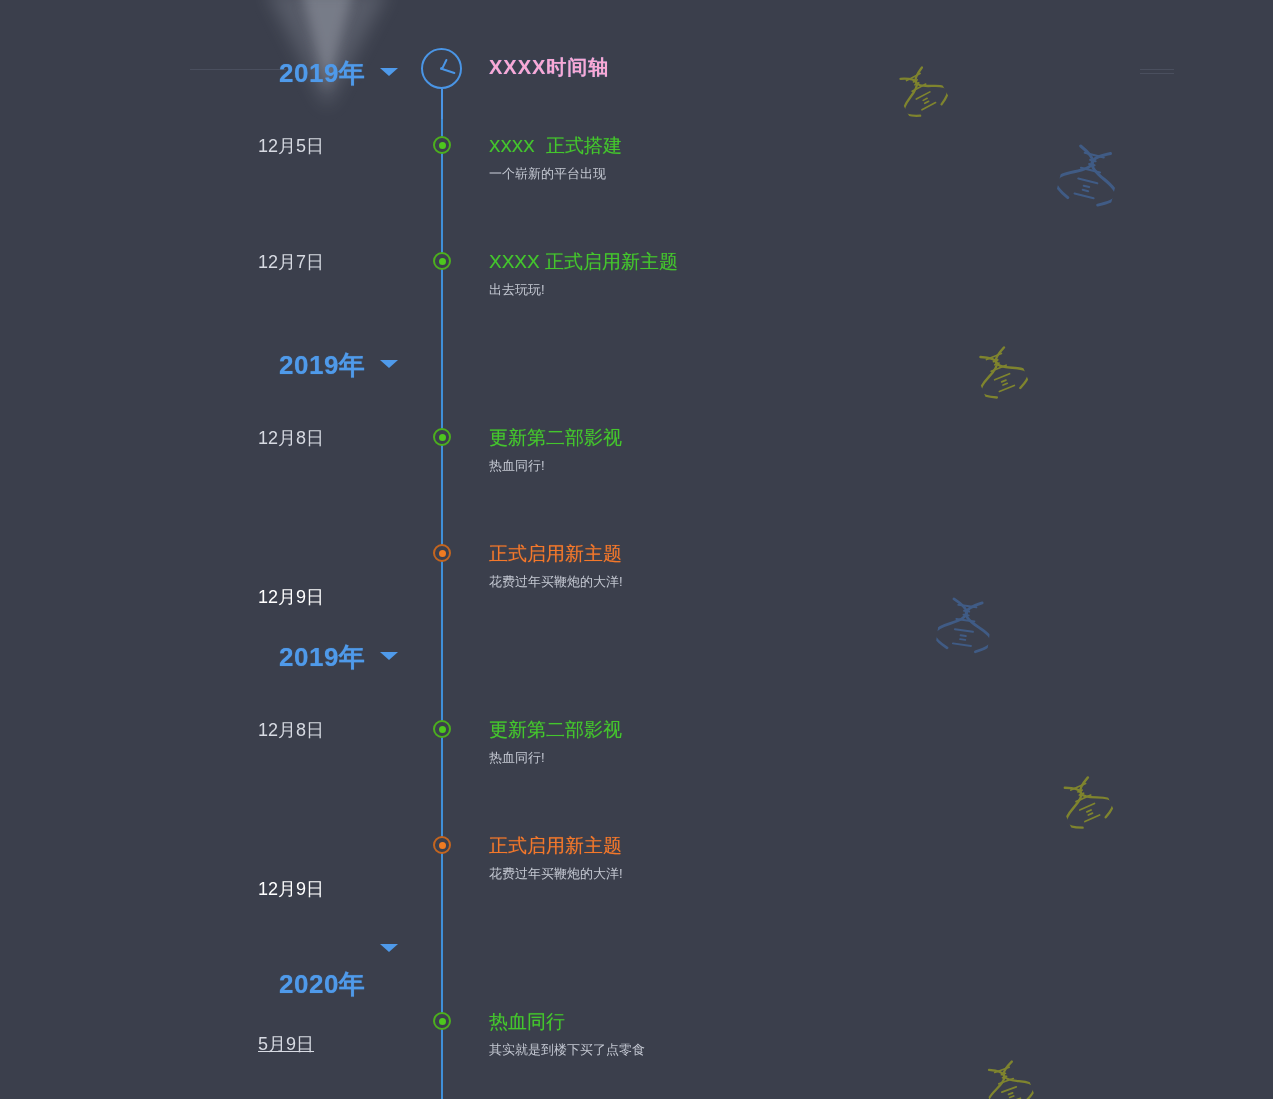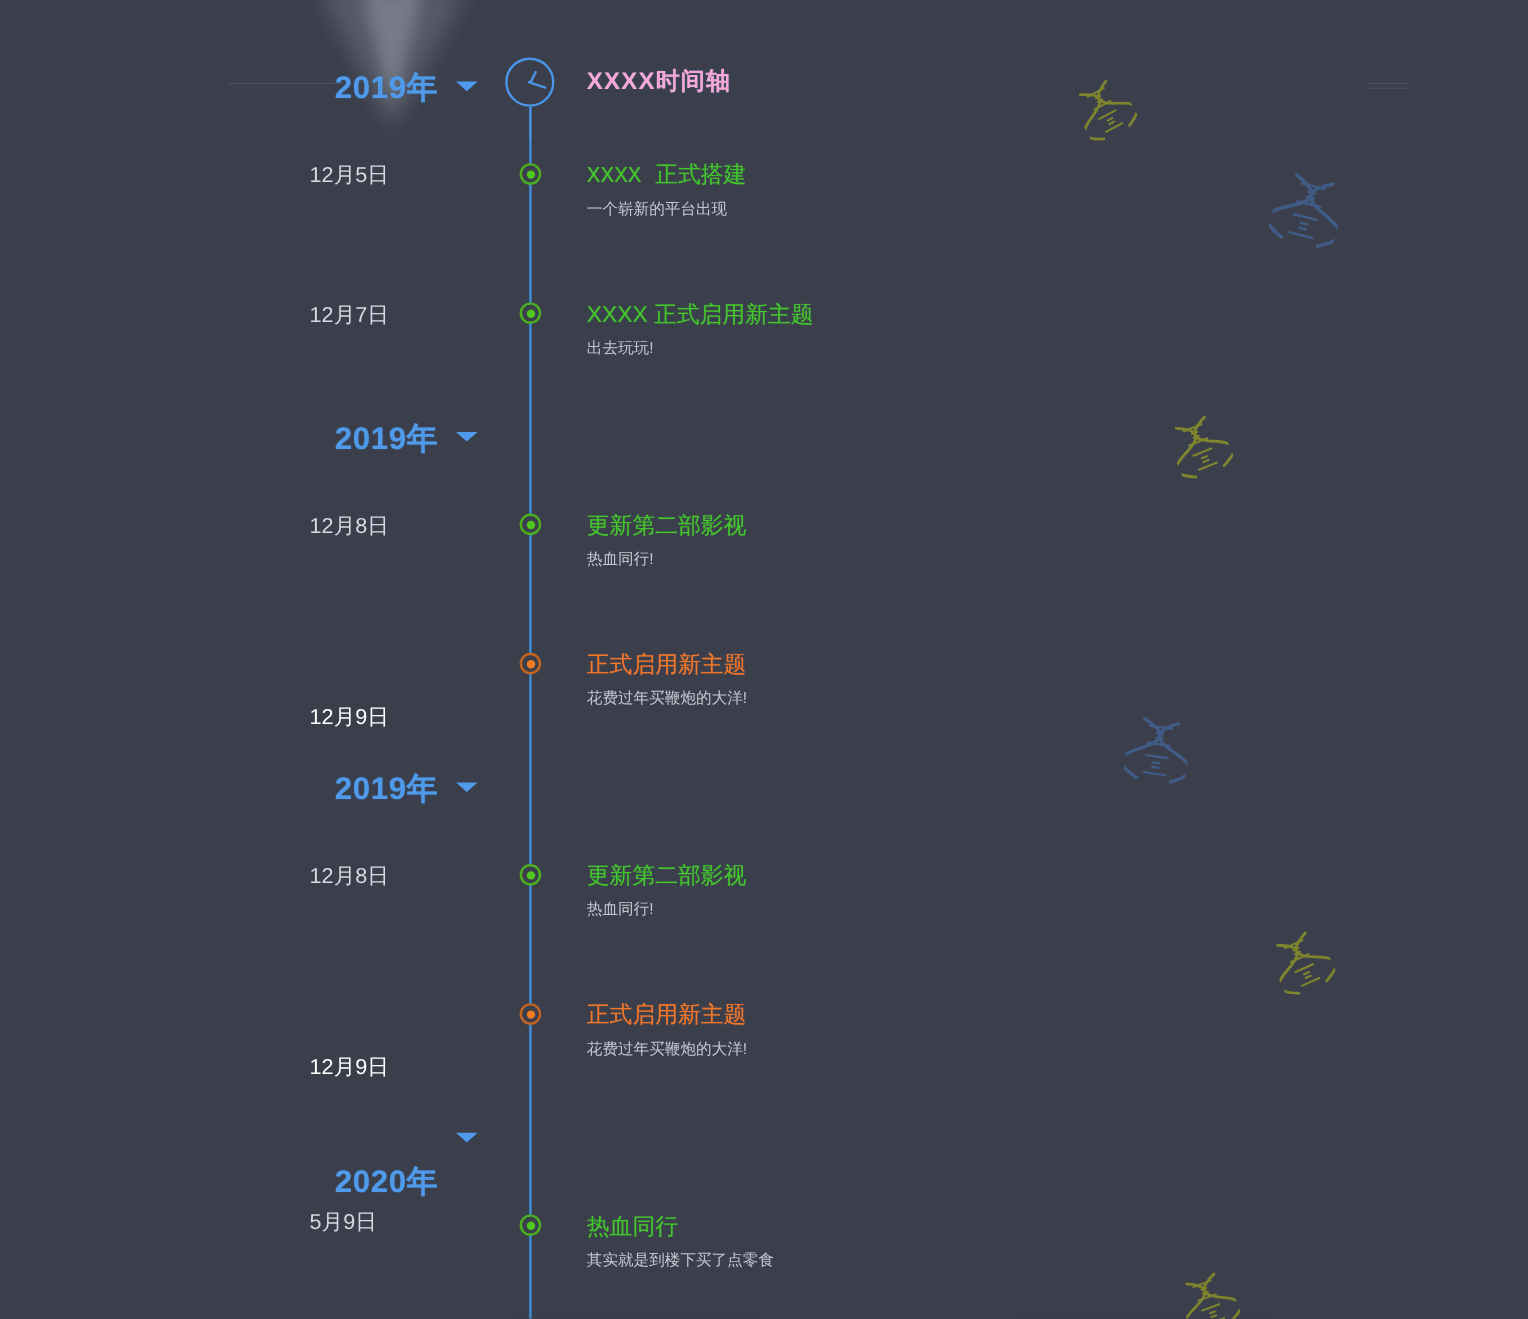--- a/index.html
+++ b/index.html
@@ -306,21 +306,21 @@
           <i></i>
         </div>
         <div class="ev-title orange" style="top: 833px;">正式启用新主题</div>
         <div class="ev-desc" style="top: 865px;">花费过年买鞭炮的大洋!</div>
       </div>
       <div class="year-row" style="top: 924px;">
         <div class="year-label" style="left: 279px; right: auto; top: 8px; margin-top: 35px;">2020年</div>
         <div class="year-caret" style="left: 380px; top: 20px;"></div>
       </div>
       <div class="event" style="top: 0px;">
-        <div class="ev-date" style="top: 1006px;">5月9日</div>
+        <div class="ev-date" style="top: 1032px; text-decoration: underline;">5月9日</div>
         <div class="ev-dot" style="top: 1012px;">
           <i></i>
         </div>
         <div class="ev-title" style="top: 1009px;">热血同行</div>
         <div class="ev-desc" style="top: 1041px; font-family: Liberation Serif, serif;">其实就是到楼下买了点零食</div>
       </div>
     </div>
 </div>
 
 </body></html>

